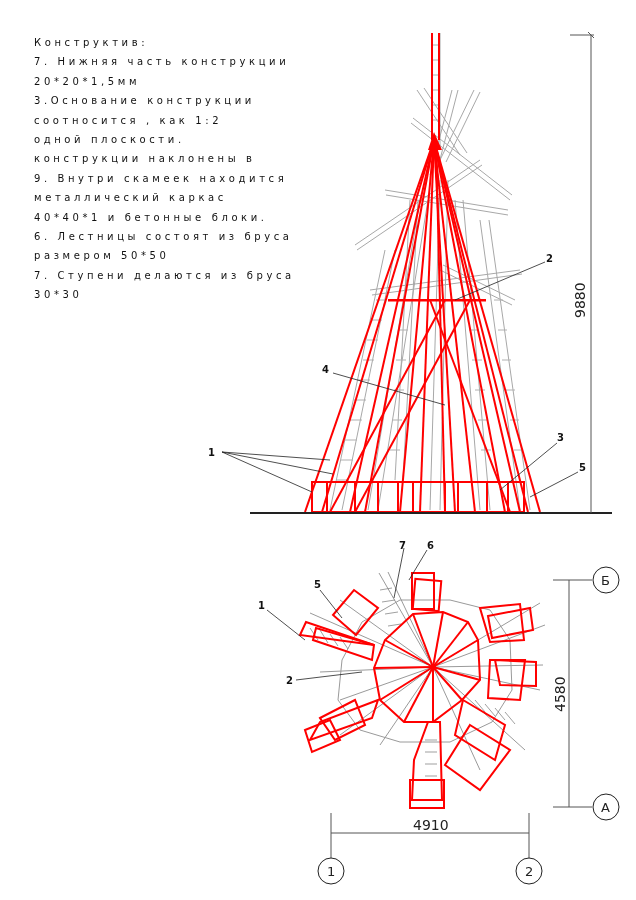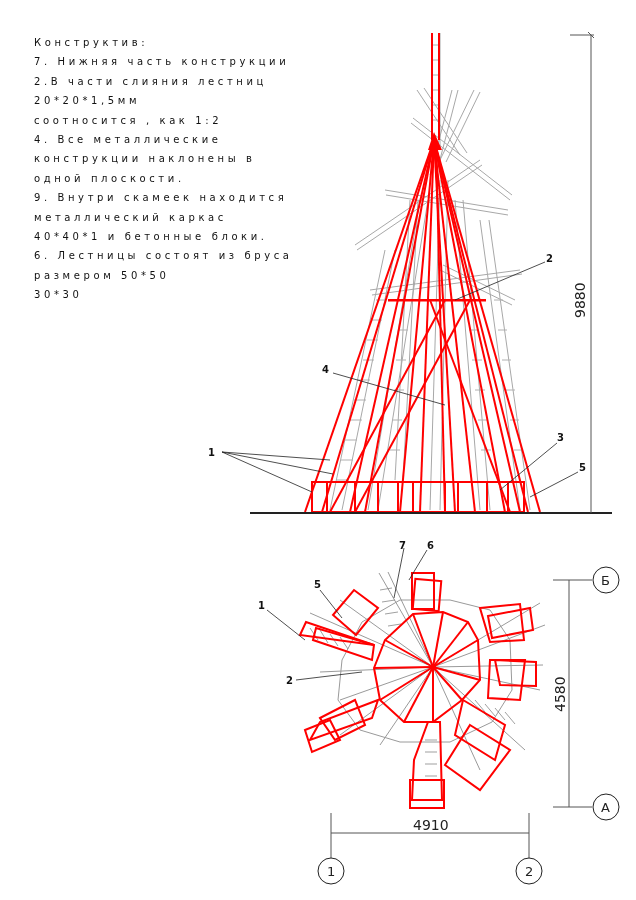--- a/index.html
+++ b/index.html
@@ -12,31 +12,31 @@
   .lbl { font-family:"DejaVu Sans", sans-serif; font-size:10px; font-weight:bold; fill:#111; }
   .dim { font-family:"DejaVu Sans", sans-serif; font-size:14px; fill:#222; }
   .axis { font-family:"DejaVu Sans", sans-serif; font-size:13px; fill:#222; }
 </style>
 </head>
 <body>
 
 <div class="notes">
   <div>Конструктив:</div>
   <div>7. Нижняя часть конструкции</div>
-  <div>2.В части слияния лестниц</div>
   <div>20*20*1,5мм</div>
+  <div>3.Основание конструкции</div>
   <div>соотносится , как 1:2</div>
-  <div>4. Все металлические</div>
+  <div>одной плоскости.</div>
   <div>конструкции наклонены в</div>
-  <div>одной плоскости.</div>
   <div>9. Внутри скамеек находится</div>
   <div>металлический каркас</div>
   <div>40*40*1 и бетонные блоки.</div>
   <div>6. Лестницы состоят из бруса</div>
   <div>размером 50*50</div>
+  <div>7. Ступени делаются из бруса</div>
   <div>30*30</div>
 </div>
 
 <svg width="636" height="900" viewBox="0 0 636 900">
 
   <g>
 
     <g stroke="#a8a8a8" stroke-width="1" fill="none">
 
       <line x1="432" y1="33" x2="432" y2="150"></line>

